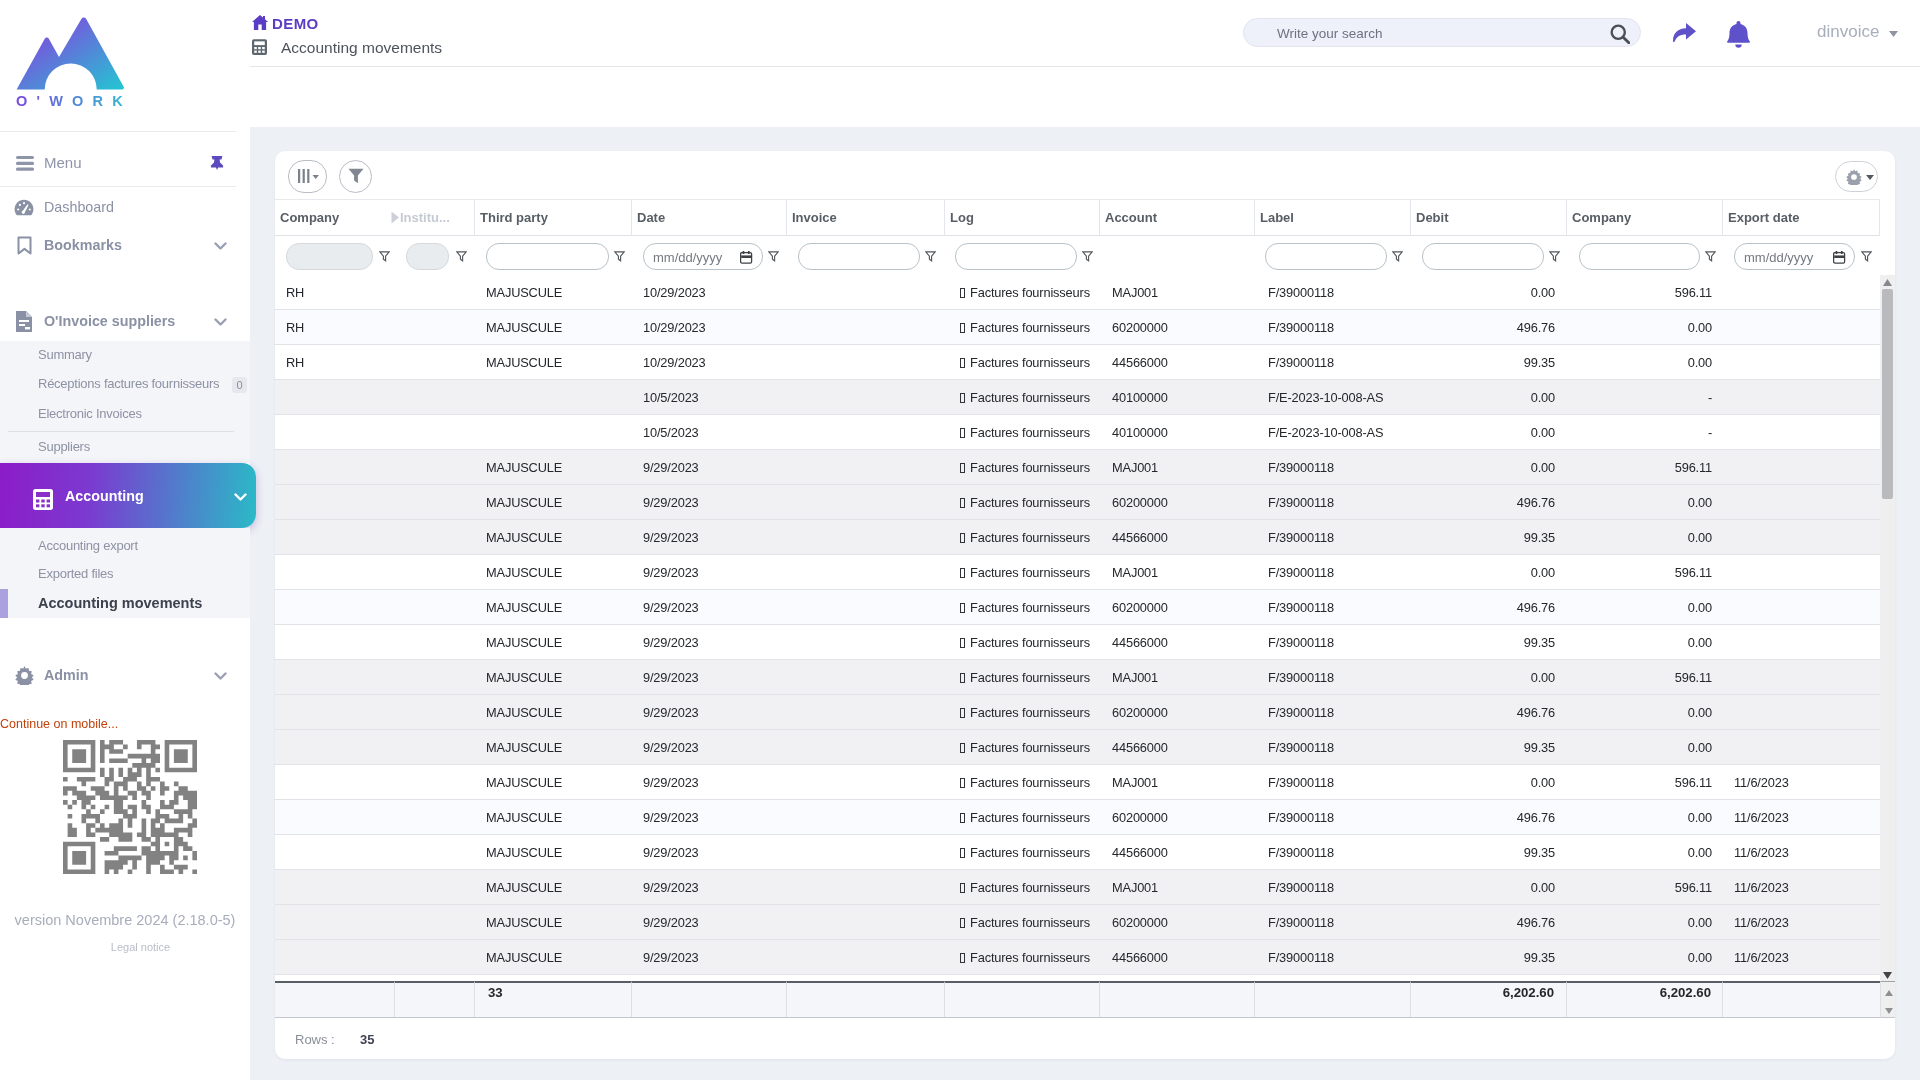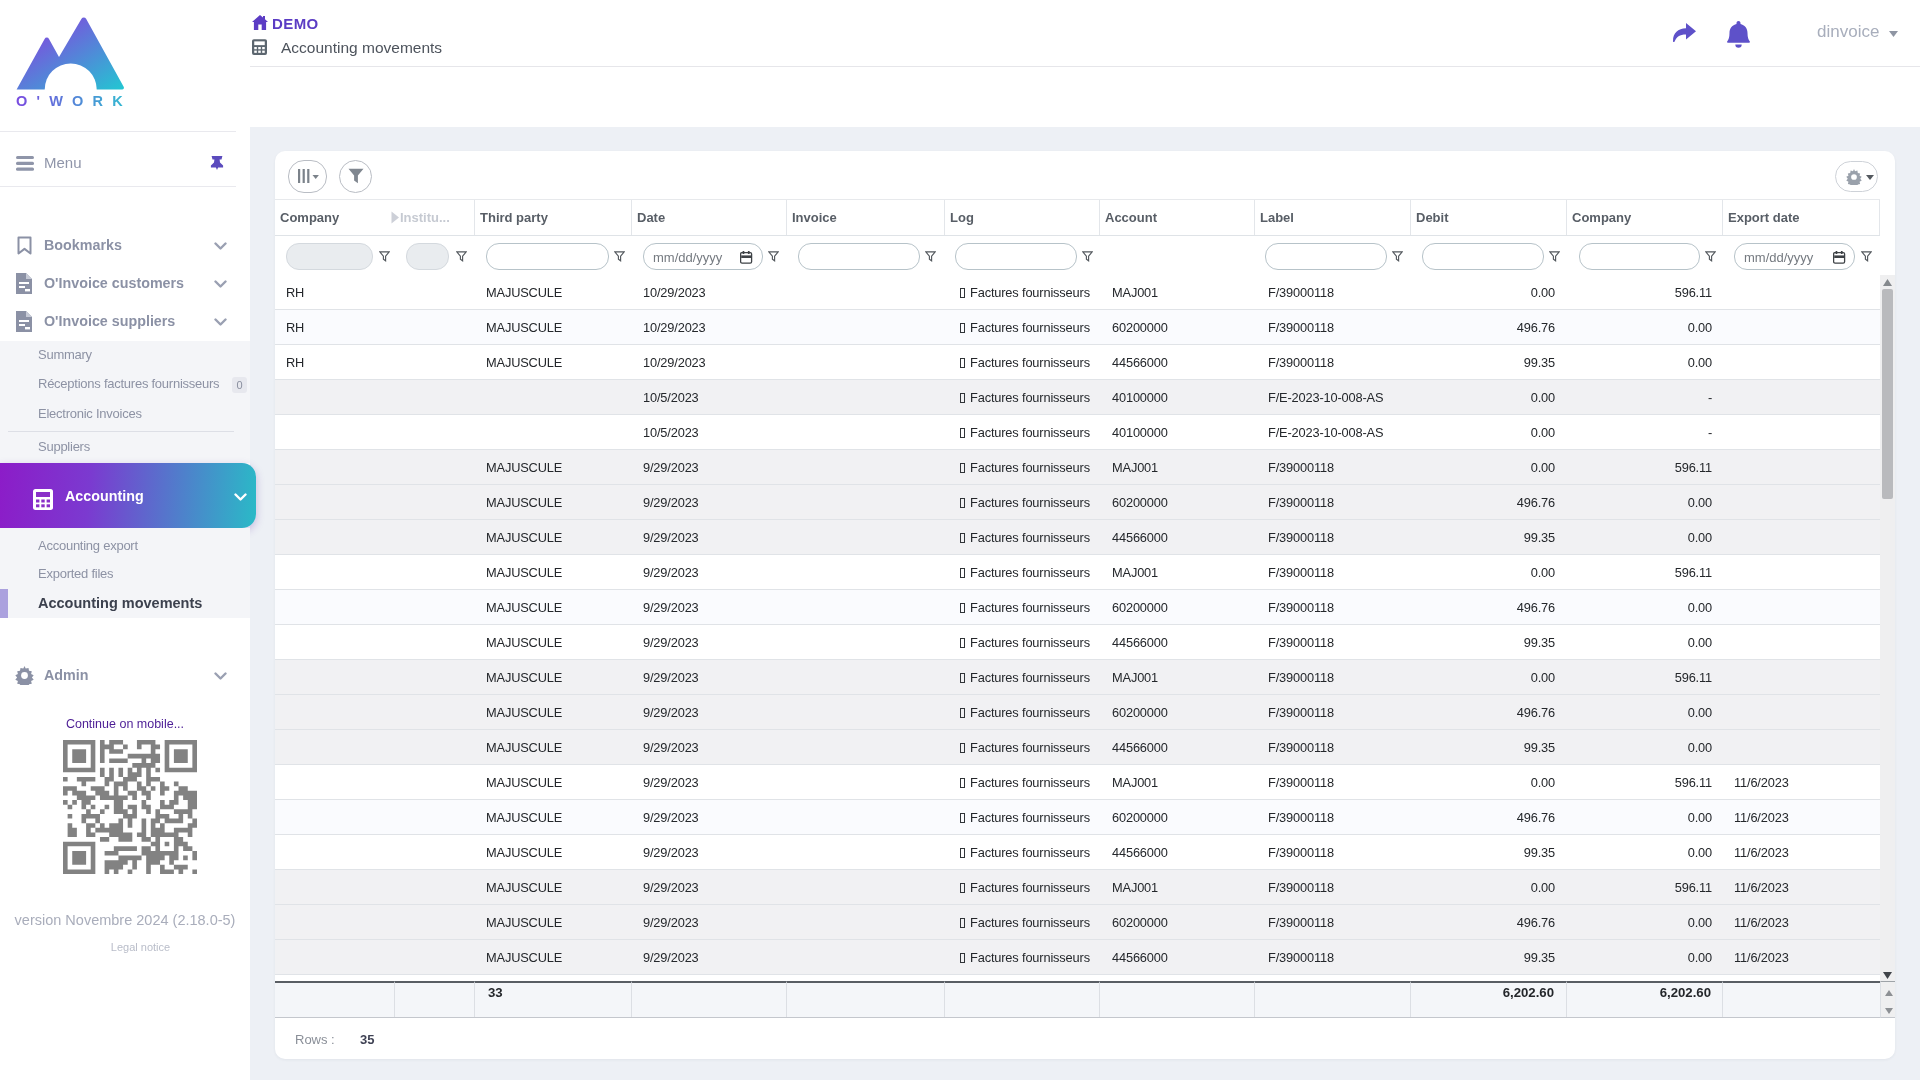--- a/index.html
+++ b/index.html
@@ -21,21 +21,21 @@
 .mitem { position:absolute; left:0; width:250px; height:38px; }
 .mitem .t { position:absolute; left:44px; top:10px; font-size:14.3px; color:#8b91a5; font-weight:bold; }
 .mitem .t.reg { font-weight:normal; }
 .chev { position:absolute; left:214px; top:15px; }
 .subblock { position:absolute; left:0; width:250px; background:#f4f5f8; }
 .sitem { position:absolute; left:38px; font-size:13px; letter-spacing:-0.25px; color:#8d92a4; }
 #grad { position:absolute; left:0; top:463px; width:256px; height:65px; background:linear-gradient(95deg,#8c1cc8 0%,#7b3ad0 35%,#2abac7 100%); border-radius:0 14px 14px 0; box-shadow:0 3px 8px rgba(90,40,160,.28); }
 #grad .t { position:absolute; left:65px; top:25px; font-size:14.3px; font-weight:bold; color:#fff; }
 #activebar { position:absolute; left:0; top:589px; width:8px; height:29px; background:#aba1de; }
 #activetxt { position:absolute; left:38px; top:595px; font-size:14.5px; font-weight:bold; color:#3c414e; }
-#mobiletxt { position:absolute; left:0; top:717px; width:250px; text-align:center; font-size:12.5px; color:#4c1d95; }
+#mobiletxt { position:absolute; left:0; top:717px; width:250px; font-size:12.5px; color:#c2410c; }
 #qr { position:absolute; left:63px; top:740px; }
 #vertxt { position:absolute; left:0; top:912px; width:250px; text-align:center; font-size:14.5px; color:#a9adbb; }
 #legaltxt { position:absolute; left:0; top:941px; width:250px; text-align:center; font-size:11px; color:#b9bdc9;padding-left:31px; }
 
 #card { position:absolute; left:275px; top:151px; width:1620px; height:908px; background:#fff; border-radius:10px; box-shadow:0 1px 3px rgba(40,50,70,.06); }
 #gearbtn { position:absolute; left:1560px; top:10px; width:43px; height:31px; border:1px solid #ced2d8; border-radius:16px; background:#fff; }
 
 #thead { position:absolute; left:0; top:48px; width:1605px; height:36px; border-top:1px solid #e7e9ec; display:flex; }
 #thead .hc { border-right:1px solid #e3e6ea; padding-left:5px; padding-top:10px; font-size:13px; font-weight:bold; color:#585e66; position:relative; }
 #thead .hc:first-child { border-right:none; }
@@ -81,20 +81,27 @@
       <g fill="#fff">
         <rect x="3" y="10.5" width="3.4" height="3"></rect>
         <rect x="8.3" y="10.5" width="3.4" height="3"></rect>
         <rect x="13.6" y="10.5" width="3.4" height="3"></rect>
         <rect x="3" y="15.3" width="3.4" height="3"></rect>
         <rect x="8.3" y="15.3" width="3.4" height="3"></rect>
         <rect x="13.6" y="15.3" width="3.4" height="3"></rect>
       </g>
     </svg>
   <div id="crumb2">Accounting movements</div>
+  <div id="search">
+    <div class="ph">Write your search</div>
+    <svg class="abs" style="left:366px;top:5px" width="20" height="20" viewBox="0 0 17 17">
+        <circle cx="7" cy="7" r="5.6" fill="none" stroke="#4a4f55" stroke-width="2"></circle>
+        <line x1="11.2" y1="11.2" x2="16" y2="16" stroke="#4a4f55" stroke-width="2.4" stroke-linecap="round"></line>
+      </svg>
+  </div>
   <svg class="abs" style="left:1423px;top:23px" width="23" height="21" viewBox="0 0 23 21">
       <path d="M13 0 L23 8.2 L13 16.4 L13 11.5 C6.5 11.5 3.5 14 1.6 18.5 C1.2 19.4 0 19.2 0 18.2 C0 9.5 5 5.8 13 5.3 Z" fill="#5e51c9"></path>
     </svg>
   <svg class="abs" style="left:1477px;top:21px" width="23" height="27" viewBox="0 0 23 27">
       <path d="M11.5 0 C12.6 0 13.5 0.9 13.5 2 L13.5 3.1 C17.6 4 20.5 7.5 20.5 12 C20.5 16.5 21.5 18.7 22.7 20.2 C23.2 20.8 22.8 21.8 22 21.8 L1 21.8 C0.2 21.8 -0.2 20.8 0.3 20.2 C1.5 18.7 2.5 16.5 2.5 12 C2.5 7.5 5.4 4 9.5 3.1 L9.5 2 C9.5 0.9 10.4 0 11.5 0 Z" fill="#5e51c9"></path>
       <path d="M8.3 23.5 L14.7 23.5 A 3.2 3.2 0 0 1 8.3 23.5 Z" fill="#5e51c9"></path>
     </svg>
   <div id="uname">dinvoice</div>
   <svg class="abs" style="left:1639px;top:31px" width="9" height="6" viewBox="0 0 9 6">
       <path d="M0 0 h9 l-4.5 6 z" fill="#8f95a3"></path>
@@ -125,38 +132,38 @@
           <rect x="0" y="0" width="18" height="3.1" rx="1.5"></rect>
           <rect x="0" y="5.8" width="18" height="3.1" rx="1.5"></rect>
           <rect x="0" y="11.6" width="18" height="3.1" rx="1.5"></rect>
         </g>
       </svg>
     <div class="t">Menu</div>
     <svg class="abs" style="left:210px;top:24px" width="14" height="14" viewBox="0 0 14 14">
         <path d="M1.6 0 L12.4 0 L11.5 3.5 L9.6 3.5 L10 6.5 L13.1 9.6 L13.1 11.4 L0.9 11.4 L0.9 9.6 L4 6.5 L4.4 3.5 L2.5 3.5 Z M5.9 11.4 L8.1 11.4 L7 13.9 Z" fill="#5b4bbd"></path>
       </svg>
   </div>
+  <div class="mitem" style="top:189px">
+    <svg class="abs" style="left:14px;top:10px" width="20" height="17" viewBox="0 0 20 17">
+        <path d="M10 0.8 C4.8 0.8 0.6 5 0.6 10.2 C0.6 12.5 1.5 14.6 2.9 16.2 L17.1 16.2 C18.5 14.6 19.4 12.5 19.4 10.2 C19.4 5 15.2 0.8 10 0.8 Z" fill="#8b91a5"></path>
+        <g fill="#fff">
+          <circle cx="4.2" cy="10.5" r="1.1"></circle>
+          <circle cx="5.9" cy="5.9" r="1.1"></circle>
+          <circle cx="10" cy="4.2" r="1.1"></circle>
+          <circle cx="15.8" cy="10.5" r="1.1"></circle>
+          <path d="M9 11.5 L13.4 5.2 L14.6 6.1 L11 12.9 A 1.7 1.7 0 1 1 9 11.5 Z"></path>
+        </g>
+      </svg>
+    <div class="t reg">Dashboard</div>
+  </div>
   <div class="mitem" style="top:227px">
     <svg class="abs" style="left:17px;top:9px" width="15" height="19" viewBox="0 0 15 19">
         <path d="M1.5 1.5 h12 v16 l-6 -4.6 l-6 4.6 z" fill="none" stroke="#8b91a5" stroke-width="2" stroke-linejoin="round"></path>
       </svg>
     <div class="t">Bookmarks</div>
-    <svg class="chev" width="13" height="9" viewBox="0 0 13 9">
-        <path d="M1.5 1.5 L6.5 6.5 L11.5 1.5" fill="none" stroke="#9aa0b2" stroke-width="2.4" stroke-linecap="round" stroke-linejoin="round"></path>
-      </svg>
-  </div>
-  <div class="mitem" style="top:265px">
-    <svg class="abs" style="left:16px;top:8px" width="16" height="21" viewBox="0 0 16 21">
-        <path d="M0 0 h10 l6 6 v15 h-16 z" fill="#8b91a5"></path>
-        <path d="M10 0 l6 6 h-6 z" fill="#c6cad6"></path>
-        <rect x="3" y="9" width="10" height="2" fill="#fff"></rect>
-        <rect x="3" y="13" width="6" height="2" fill="#fff"></rect>
-        <rect x="9" y="16" width="5" height="2.4" fill="#fff"></rect>
-      </svg>
-    <div class="t">O'Invoice customers</div>
     <svg class="chev" width="13" height="9" viewBox="0 0 13 9">
         <path d="M1.5 1.5 L6.5 6.5 L11.5 1.5" fill="none" stroke="#9aa0b2" stroke-width="2.4" stroke-linecap="round" stroke-linejoin="round"></path>
       </svg>
   </div>
   <div class="mitem" style="top:303px">
     <svg class="abs" style="left:16px;top:8px" width="16" height="21" viewBox="0 0 16 21">
         <path d="M0 0 h10 l6 6 v15 h-16 z" fill="#8b91a5"></path>
         <path d="M10 0 l6 6 h-6 z" fill="#c6cad6"></path>
         <rect x="3" y="9" width="10" height="2" fill="#fff"></rect>
         <rect x="3" y="13" width="6" height="2" fill="#fff"></rect>

